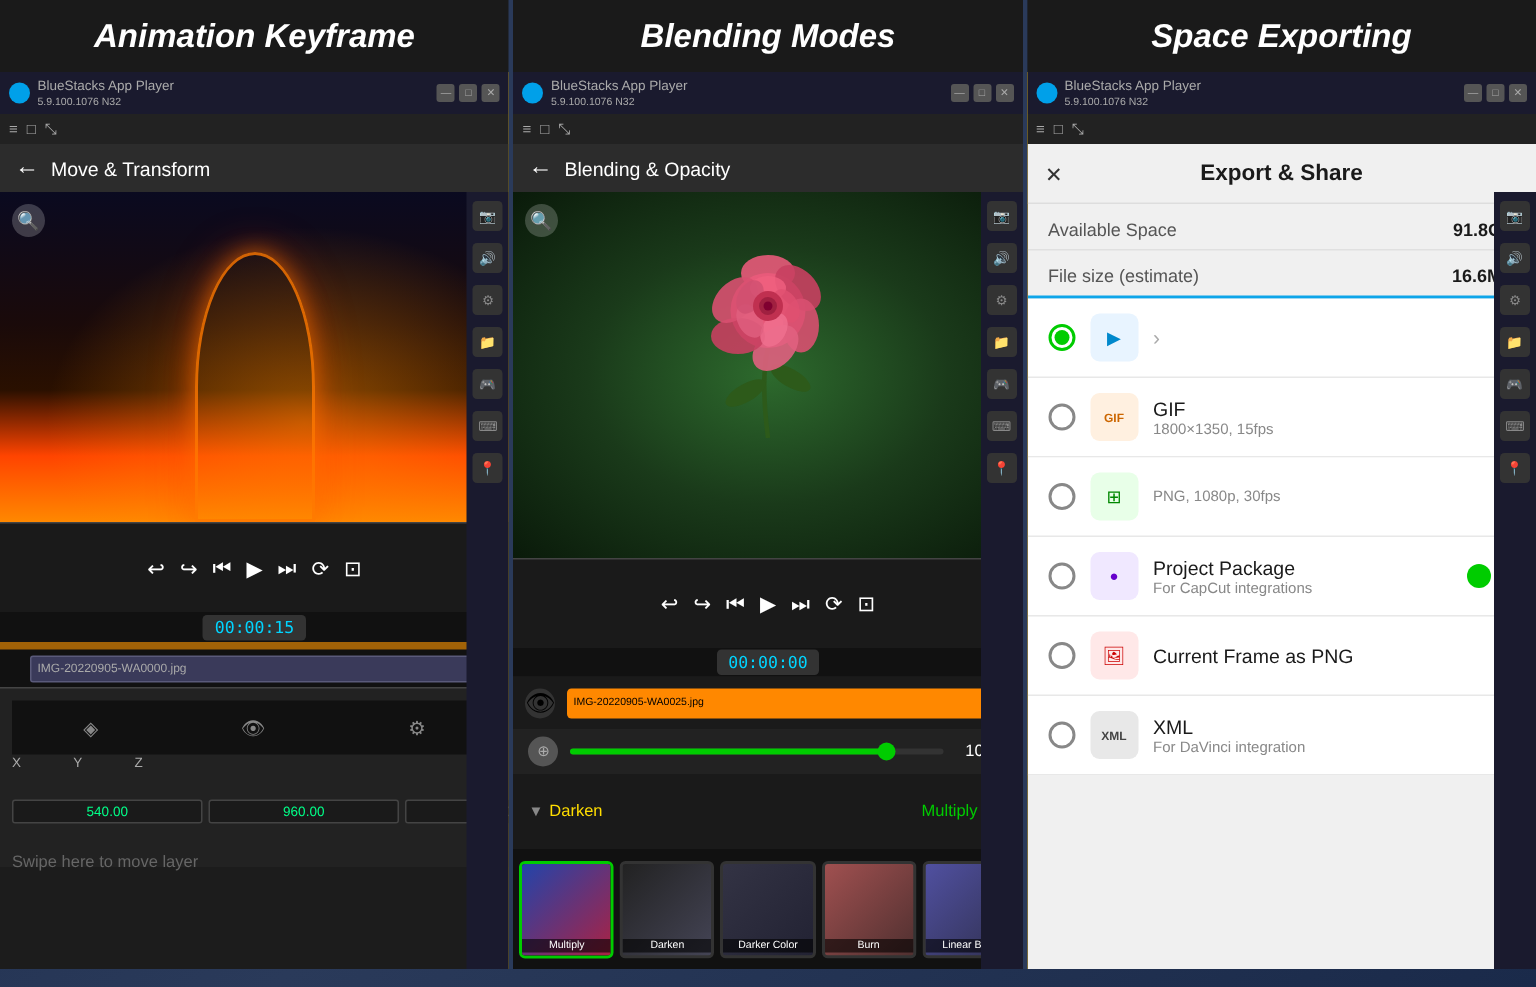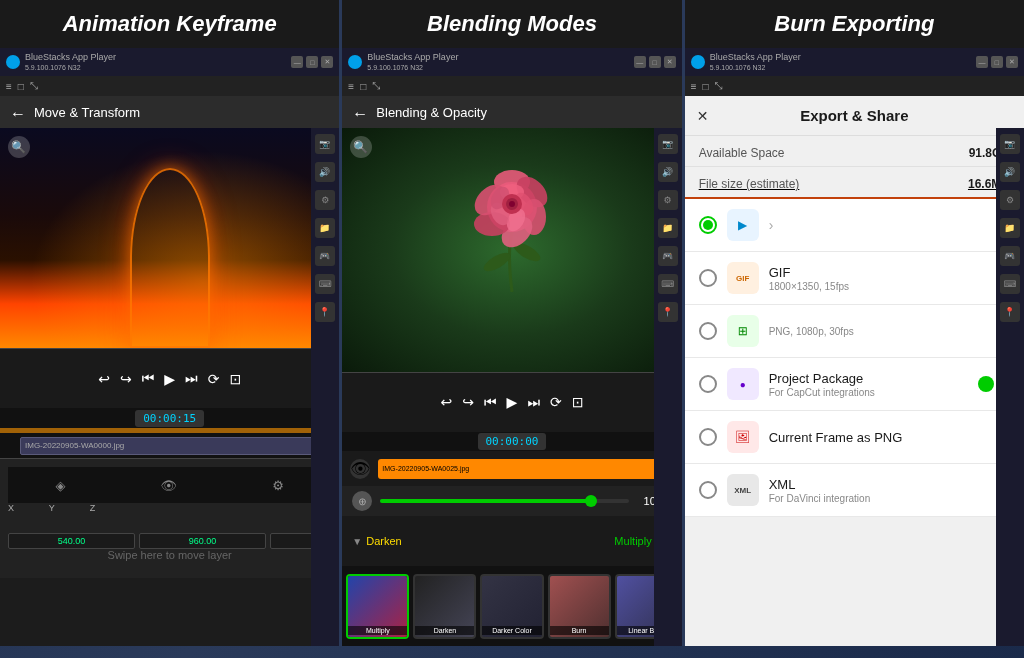--- a/index.html
+++ b/index.html
@@ -273,21 +273,22 @@
 
     .transform-label {
       color: #aaa;
       font-size: 9px;
       margin-bottom: 4px;
     }
 
     .swipe-text {
       color: #666;
       font-size: 11px;
-      text-align: center;
+      text-align: left;
+      margin-top: 20px;
     }
 
     
     .side-icons {
       position: absolute;
       right: 0;
       top: 32px;
       width: 28px;
       height: calc(100% - 32px);
       background: #1a1a2e;
@@ -646,21 +647,21 @@
 <div class="bg-circle" style="width:300px;height:300px;top:100px;right:100px;"></div>
 
 <div class="headers-row">
   <div class="header-cell">
     <span>Animation Keyframe</span>
   </div>
   <div class="header-cell">
     <span>Blending Modes</span>
   </div>
   <div class="header-cell">
-    <span>Burn Exporting</span>
+    <span>Space Exporting</span>
   </div>
 </div>
 
 <div class="panels-row">
 
   <div class="panel">
     <div class="bs-window">
 
       <div class="bs-titlebar">
         <div class="bs-logo"></div>
@@ -916,21 +917,21 @@
           <div class="export-header">
             <span class="export-close">✕</span>
             <span class="export-title">Export &amp; Share</span>
           </div>
 
           <div class="export-info-row">
             <span class="export-info-label">Available Space</span>
             <span class="export-info-value">91.8GB</span>
           </div>
 
-          <div class="export-info-row" style="border-bottom:2px solid #c2410c;text-decoration:underline;">
+          <div class="export-info-row" style="border-bottom:2px solid #0ea5e9;">
             <span class="export-info-label">File size (estimate)</span>
             <span class="export-info-value">16.6MB</span>
           </div>
 
           <div class="export-options">
 
             <div class="export-option">
               <div class="export-radio selected"></div>
               <div class="export-icon video-icon">▶</div>
               <span class="export-arrow">›</span>

